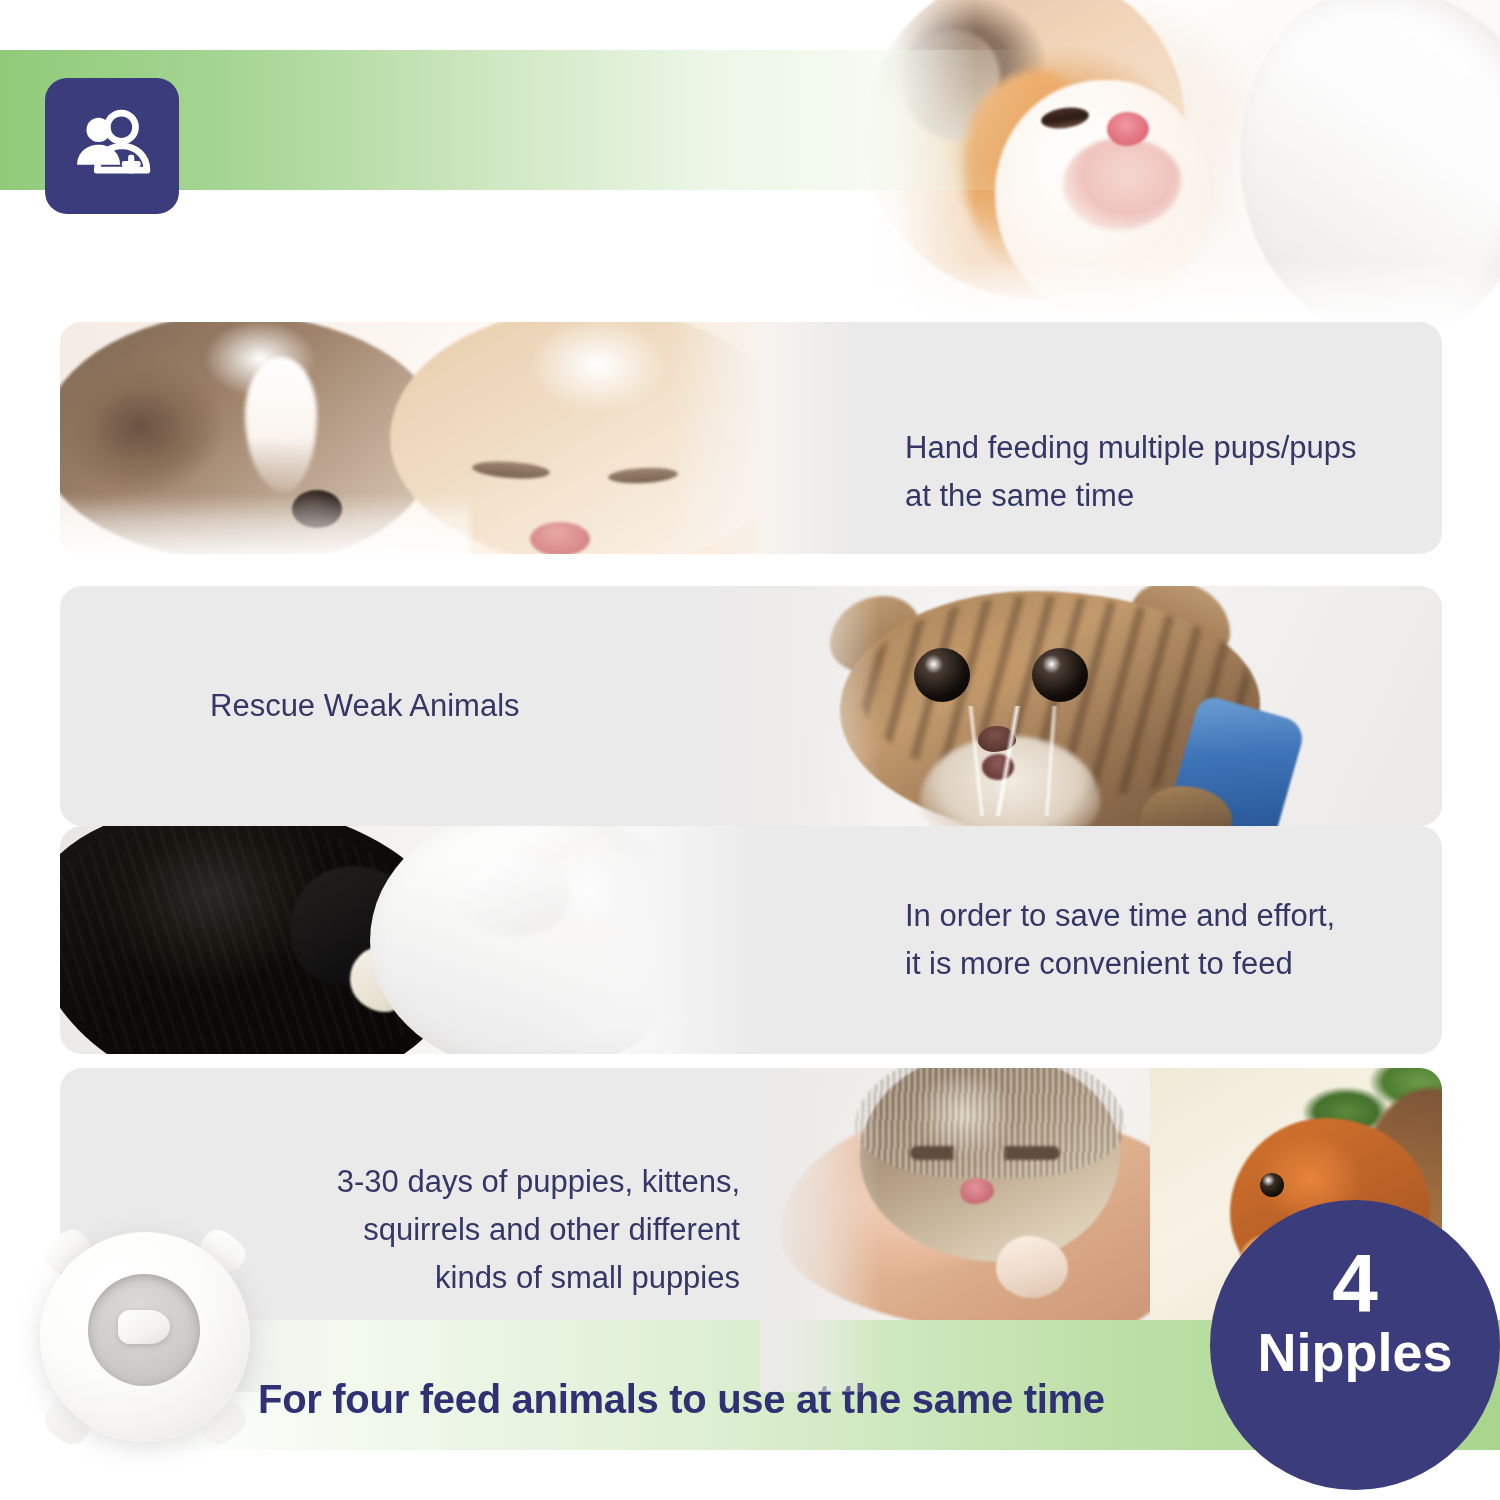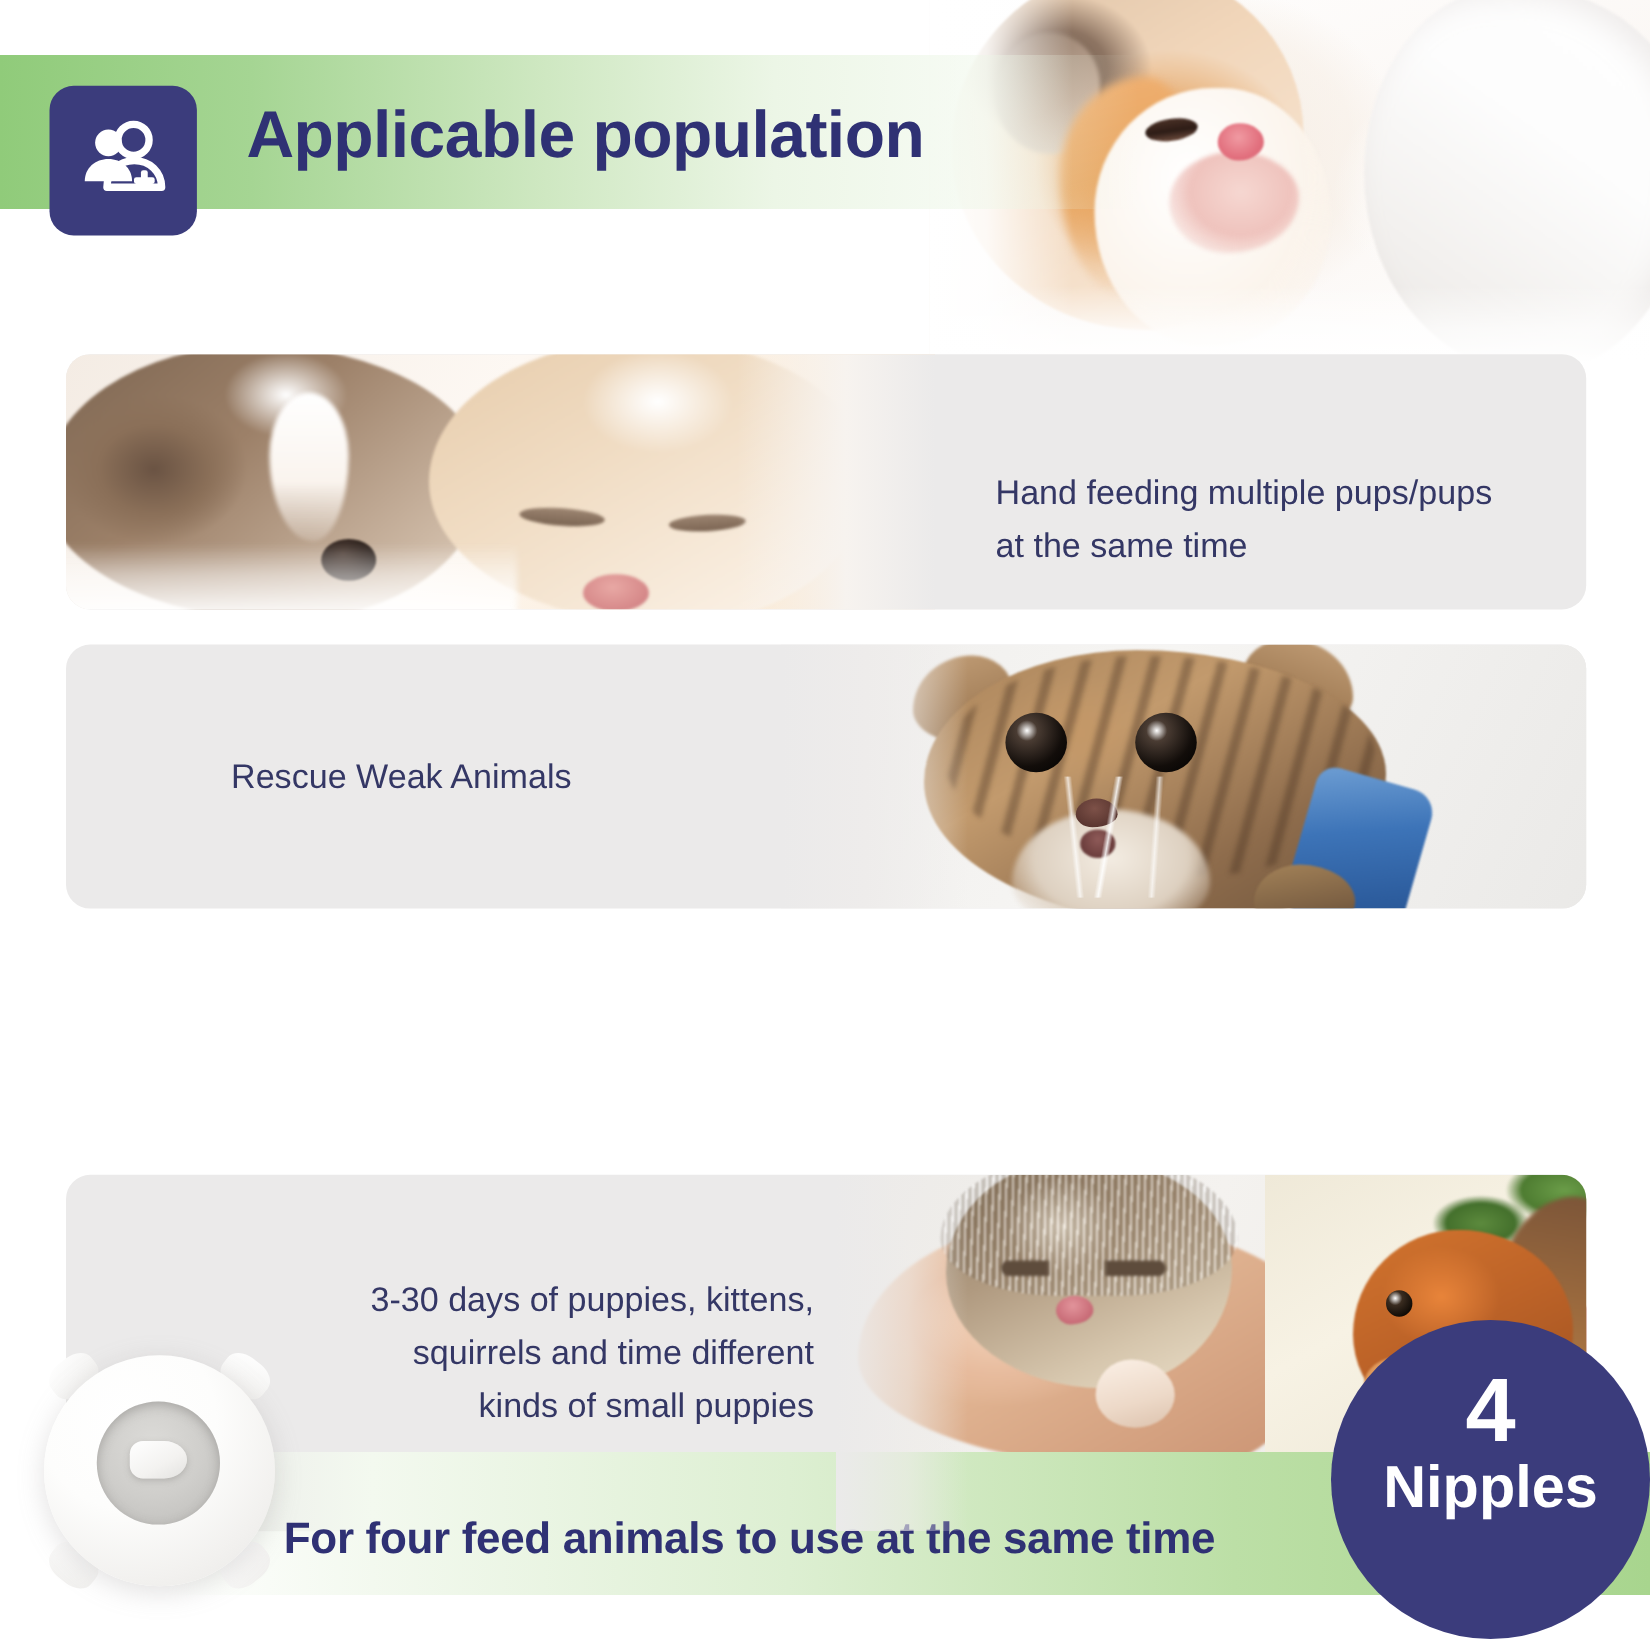--- a/index.html
+++ b/index.html
@@ -478,21 +478,20 @@
   <div class="header-icon">
     <svg viewBox="0 0 64 64" aria-hidden="true">
       <circle cx="22" cy="20" r="9" fill="#fff"></circle>
       <path d="M6 46c0-9 7.2-15 16-15s16 6 16 15z" fill="#fff"></path>
       <circle cx="39" cy="18" r="10.5" fill="none" stroke="#fff" stroke-width="5"></circle>
       <path d="M21 50c0-10.5 8.2-18 18.5-18S58 39.5 58 50z" fill="none" stroke="#fff" stroke-width="5" stroke-linejoin="round"></path>
       <rect x="44" y="38.5" width="4.6" height="14" rx="1.6" fill="#fff"></rect>
       <rect x="39.3" y="43.2" width="14" height="4.6" rx="1.6" fill="#fff"></rect>
     </svg>
   </div>
-  <div class="header-title">Applicable population</div>
 
   <div class="card card-1">
     <div class="card-photo c1-photo">
       <div class="pup-bg"></div>
       <div class="pup-a"></div>
       <div class="pup-a-blaze"></div>
       <div class="pup-b"></div>
       <div class="pup-a-nose"></div>
       <div class="pup-b-eye"></div>
       <div class="pup-b-eye2"></div>
@@ -521,25 +520,41 @@
       <div class="kit2-paw"></div>
       <div class="kit2-eye-l"></div>
       <div class="kit2-eye-r"></div>
       <div class="kit2-nose"></div>
       <div class="kit2-mouth"></div>
       <div class="kit2-whisk"></div>
       <div class="kit2-left-fade"></div>
     </div>
   </div>
 
+  <div class="card card-3">
+    <div class="card-photo c3-photo">
+      <div class="dog3-bg"></div>
+      <div class="dog3-body"></div>
+      <div class="dog3-fur"></div>
+      <div class="dog3-snout"></div>
+      <div class="dog3-teat"></div>
+      <div class="dog3-bottle"></div>
+      <div class="dog3-bottle-ridge"></div>
+      <div class="dog3-right-fade"></div>
+    </div>
+    <div class="card-text c3-text">
+      <span>In order to save time and effort,</span>
+      <span>it is more convenient to feed</span>
+    </div>
+  </div>
 
   <div class="card card-4">
     <div class="card-text c4-text">
       <span>3-30 days of puppies, kittens,</span>
-      <span>squirrels and time different</span>
+      <span>squirrels and other different</span>
       <span>kinds of small puppies</span>
     </div>
     <div class="card-photo c4-photo">
       <div class="kit4-bg"></div>
       <div class="hand4"></div>
       <div class="kit4-body"></div>
       <div class="kit4-spikes"></div>
       <div class="kit4-eyes"></div>
       <div class="kit4-nose"></div>
       <div class="kit4-paw"></div>

